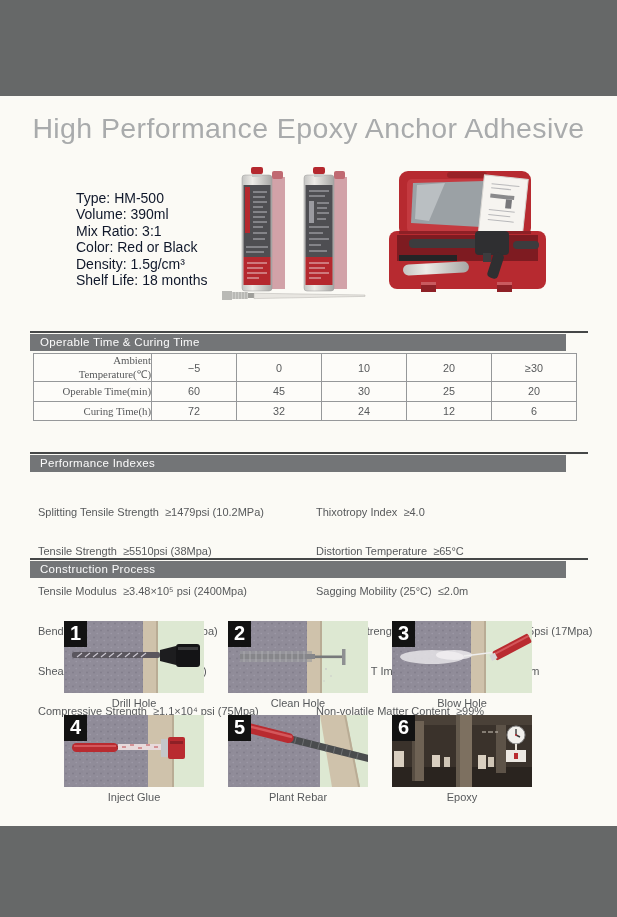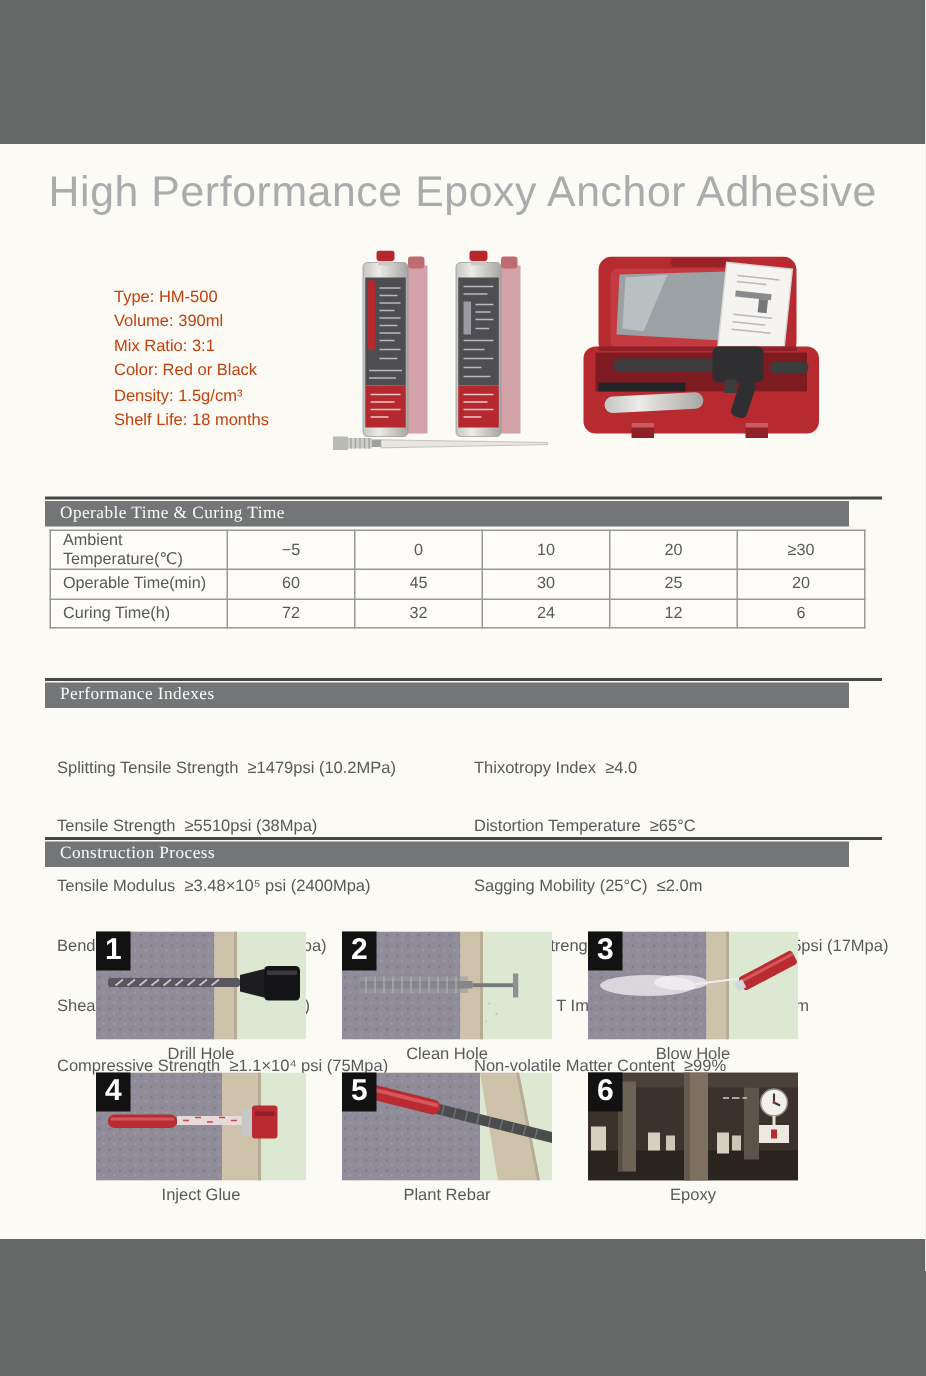--- a/index.html
+++ b/index.html
@@ -13,45 +13,45 @@
   .band.bottom { top:826px; height:91px; }
 
   .title {
     position:absolute; top:112px; left:0; width:617px; margin:0;
     text-align:center; font-size:28.5px; font-weight:400;
     color:#a9abac; letter-spacing:0.4px;
   }
 
   .specs {
     position:absolute; left:76px; top:190px;
-    font-size:11px; line-height:16.4px; color:#c2410c;
+    font-size:14px; line-height:16.4px; color:#0f172a;
   }
 
   .art { position:absolute; }
   #cartridges-art { left:238px; top:167px; }
   #nozzle-art { left:222px; top:288px; }
   #case-art { left:385px; top:171px; }
 
   .sec { position:absolute; left:30px; width:558px; }
   .sec .rule { height:2px; background:#454747; width:558px; }
   .sec .bar {
     margin-top:1px; width:536px; height:17px; background:#737577;
     color:#fbfbfb; font-size:11.5px; line-height:17px;
-    padding-left:10px; box-sizing:border-box; letter-spacing:0.3px;font-family:Liberation Serif, serif;
+    padding-left:10px; box-sizing:border-box; letter-spacing:0.3px;
   }
   #sec-operable { top:331px; }
   #sec-performance { top:452px; }
   #sec-construction { top:558px; }
 
   table.otable { position:absolute; left:33px; top:353px; border-collapse:collapse; background:#fdfcf9; }
   .otable td {
     border:1px solid #96989a; font-size:10.8px; color:#57595b;
     height:18.7px; padding:0; text-align:center;
   }
-  .otable td.lbl { width:109px; text-align:left; padding-left:8px; }
+  .otable td.lbl { width:109px; text-align:right; padding-left:8px;font-family:Liberation Serif, serif; }
   .otable td.val { width:84px; }
 
   .perf-col {
     position:absolute; top:479px; font-size:11px; line-height:13.3px;
     color:#57595b; white-space:pre-wrap;
   }
   #perf-left { left:38px; width:266px; }
   #perf-right { left:316px; width:285px; }
 
   .tile { position:absolute; width:140px; text-align:center; }

